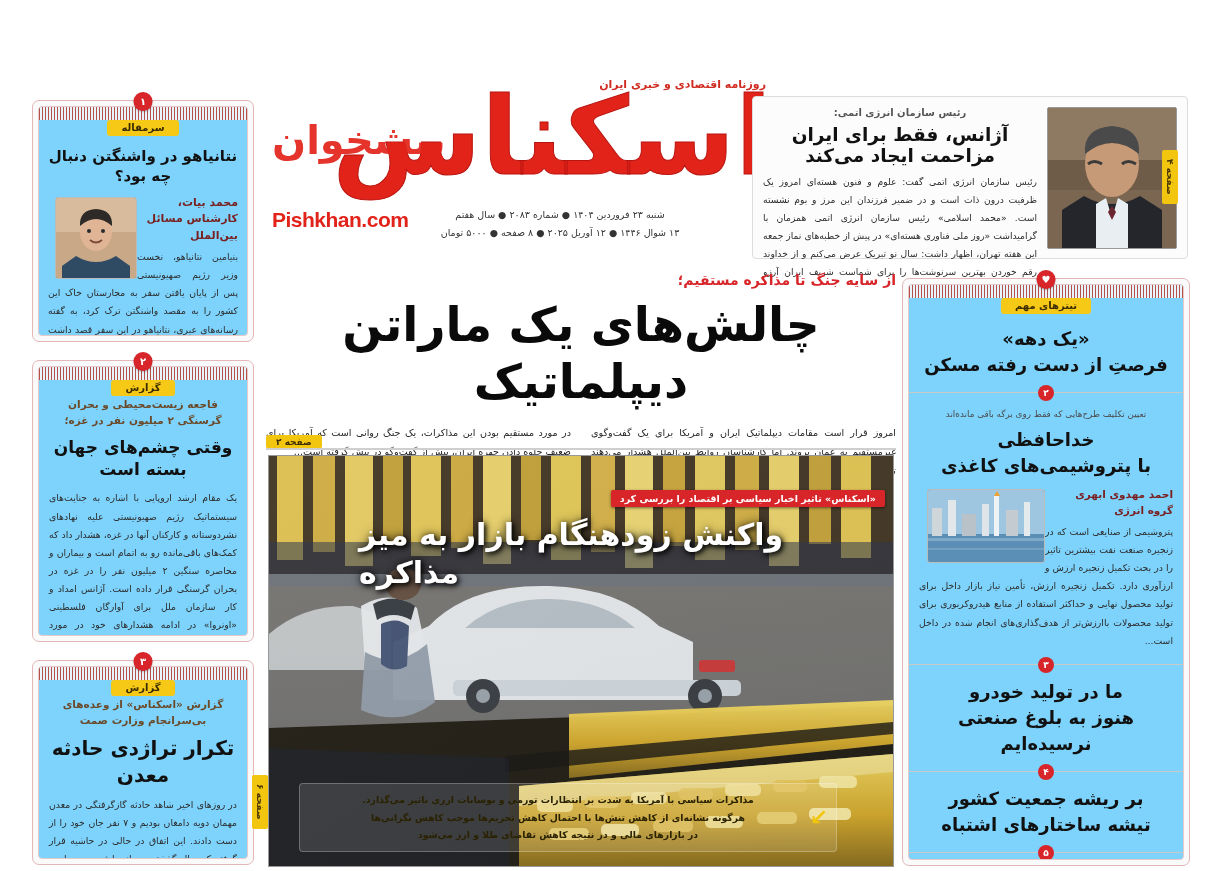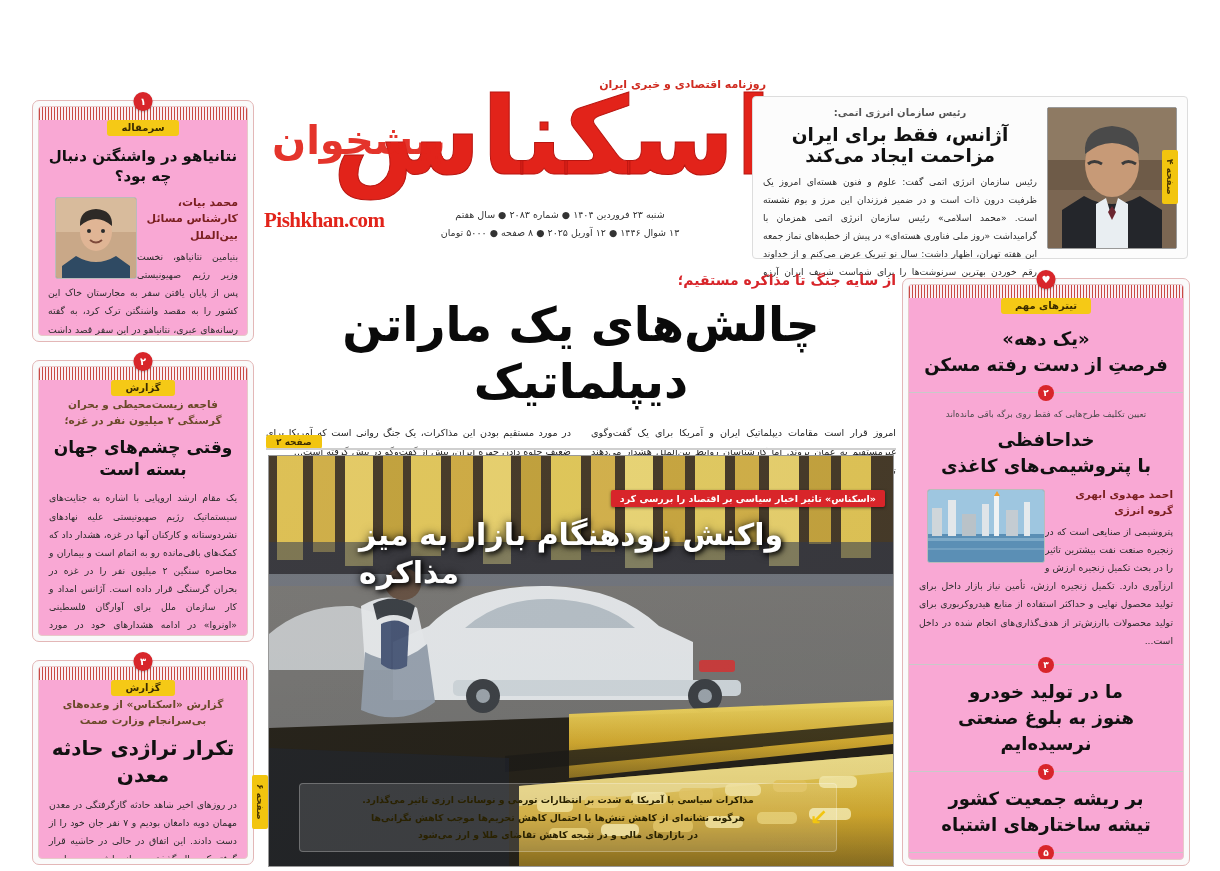--- a/index.html
+++ b/index.html
@@ -16,21 +16,21 @@
     position:absolute;
     background:#fafafa;
     border:1px solid #e3b7b7;
     border-radius:7px;
     box-sizing:border-box;
   }
   .card-inner{
     position:absolute;inset:5px;
     border:1px solid #e7c9c9;
     border-radius:4px;
-    background:#f9a8d4;
+    background:#7dd3fc;
     box-sizing:border-box;
     overflow:hidden;
   }
   
   .hatch{
     position:absolute;top:0;left:0;right:0;height:13px;
     background:repeating-linear-gradient(90deg,#c0392b 0 1px,#fbfbfa 1px 3px);
     opacity:.85;
   }
   .pin{
@@ -81,23 +81,23 @@
   }
   .pishkhan-mark{
     position:absolute;left:2px;top:38px;width:110px;height:120px;
     color:#e2231a;font-weight:bold;
   }
   .pishkhan-fa{
     position:absolute;left:8px;top:4px;font-size:40px;line-height:1;
     color:#e2231a;opacity:.92;
   }
   .pishkhan-en{
-    position:absolute;left:0;top:92px;font-size:21px;
+    position:absolute;left:8px;top:92px;font-size:21px;
     color:#e2231a;font-weight:bold;letter-spacing:-.5px;
-    font-family:Liberation Serif, serif;
+    font-family:Liberation Sans, sans-serif;
   }
   .dateline{
     position:absolute;right:72px;top:128px;width:300px;
     text-align:center;font-size:9.5px;line-height:1.9;color:#333;
   }
 
   
   .top-story{position:absolute;left:752px;top:96px;width:436px;height:163px;
     background:#fcfcfc;border:1px solid #ddd;border-radius:4px;box-sizing:border-box;}
   .ts-photo{

